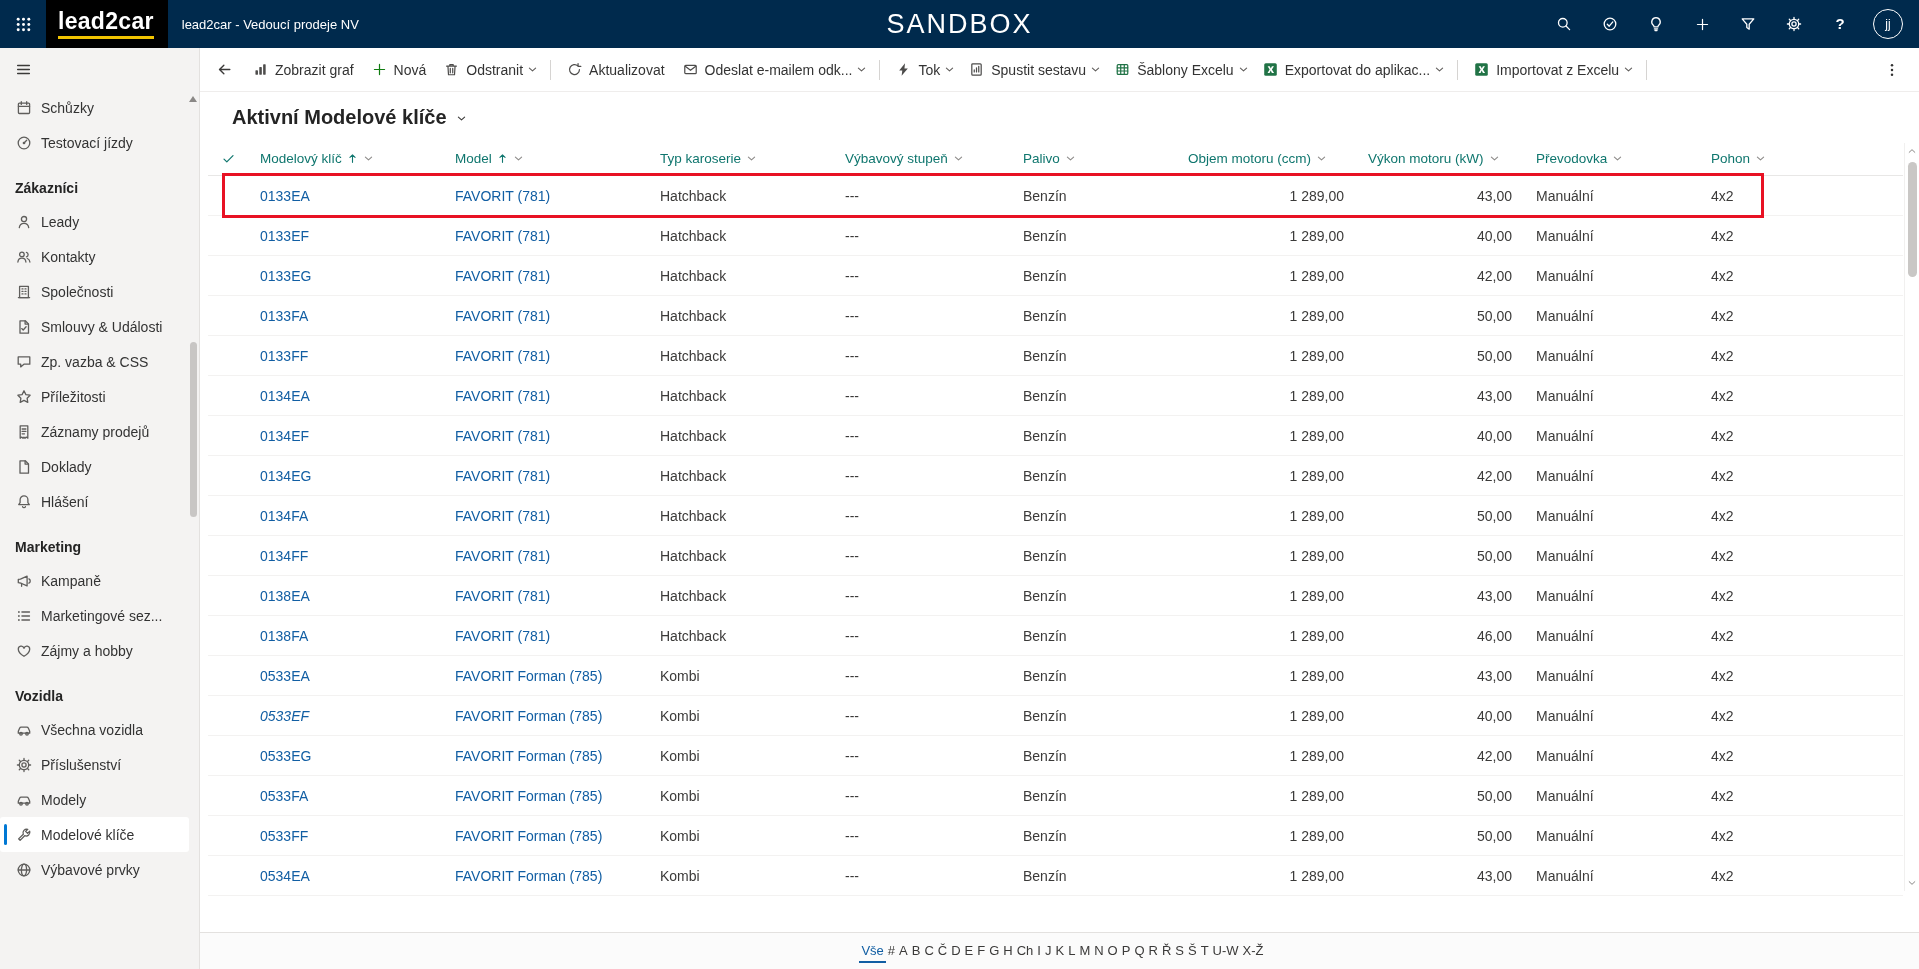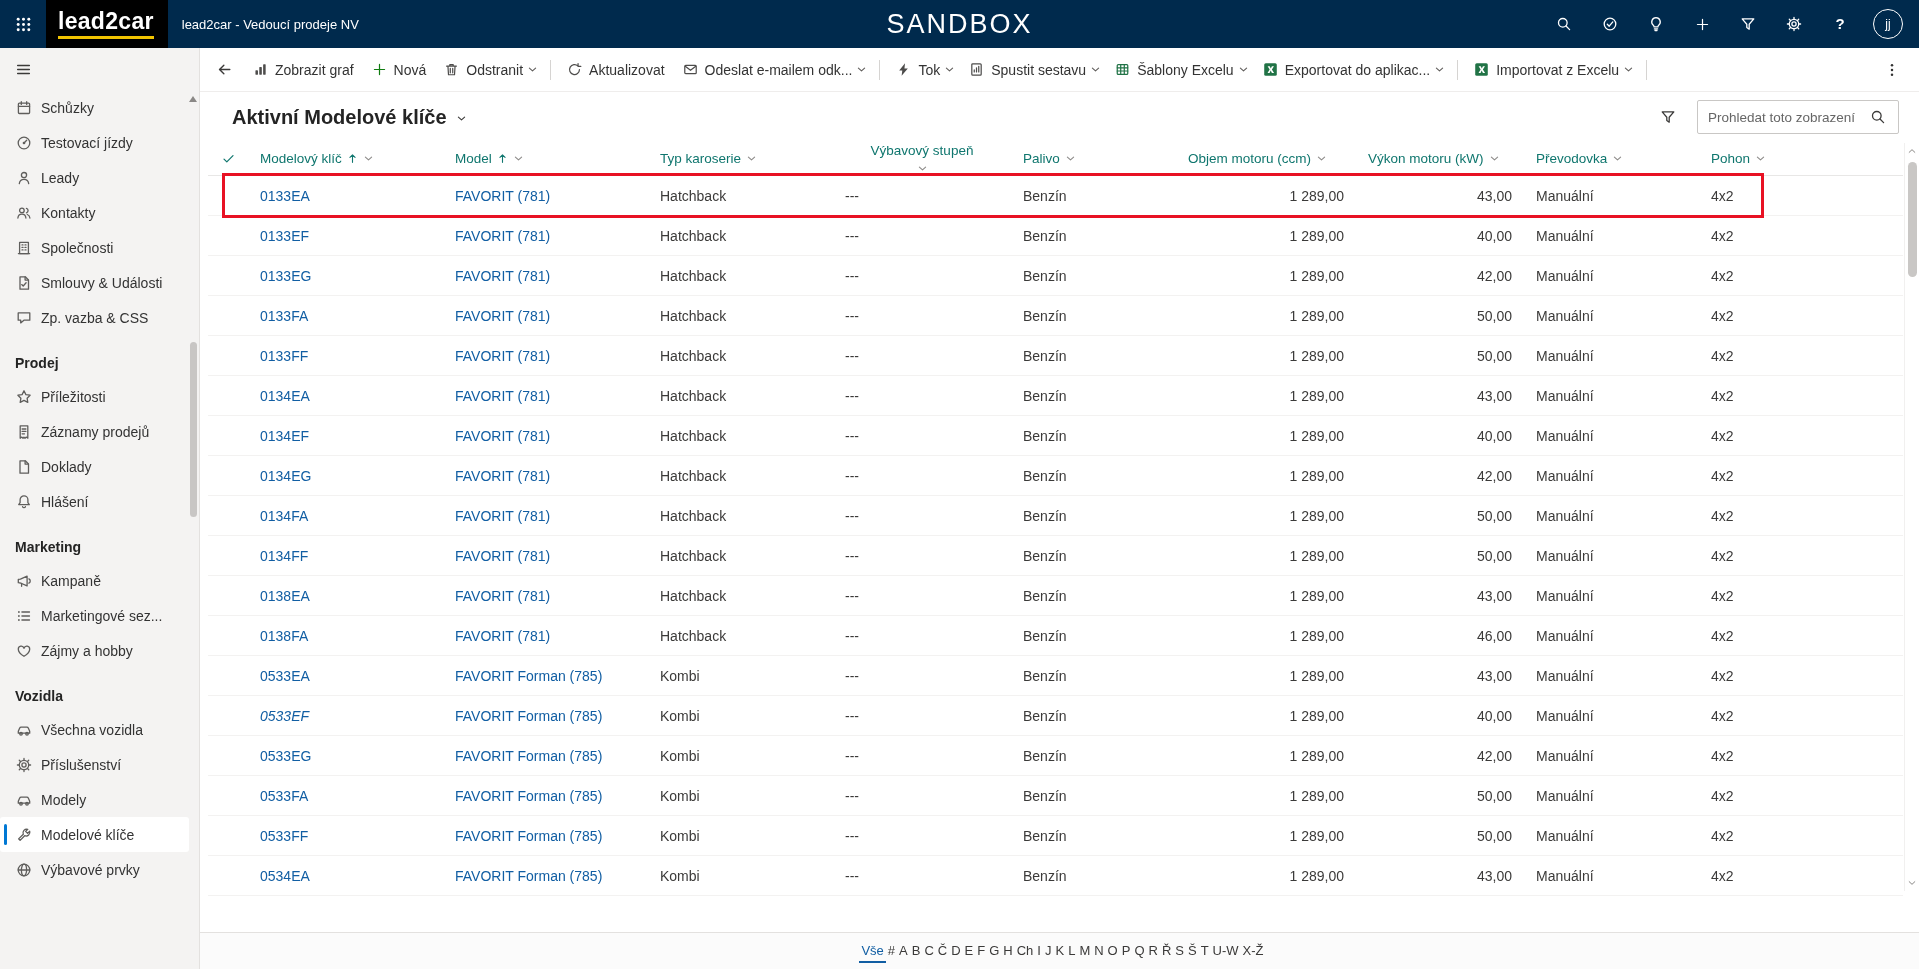--- a/index.html
+++ b/index.html
@@ -197,20 +197,21 @@
           <div class="nav-item">
             <span class="ic">
               <svg viewBox="0 0 16 16" width="16" height="16" fill="none" stroke="currentColor" stroke-width="1.3" stroke-linecap="round" stroke-linejoin="round">
                 <circle cx="8" cy="8" r="5.8"></circle>
                 <path d="m8 8 2.7-2.7"></path>
                 <circle cx="8" cy="8" r=".7" fill="currentColor"></circle>
               </svg>
             </span>
             <span>Testovací jízdy</span>
           </div>
+          <div class="nav-section">Zákazníci</div>
           <div class="nav-item">
             <span class="ic">
               <svg viewBox="0 0 16 16" width="16" height="16" fill="none" stroke="currentColor" stroke-width="1.3" stroke-linecap="round" stroke-linejoin="round">
                 <circle cx="8" cy="5.1" r="2.6"></circle>
                 <path d="M3.3 13.7c.4-3.1 2.9-4.3 4.7-4.3s4.3 1.2 4.7 4.3"></path>
               </svg>
             </span>
             <span>Leady</span>
           </div>
           <div class="nav-item">
@@ -242,21 +243,20 @@
             <span>Smlouvy &amp; Události</span>
           </div>
           <div class="nav-item">
             <span class="ic">
               <svg viewBox="0 0 16 16" width="16" height="16" fill="none" stroke="currentColor" stroke-width="1.3" stroke-linecap="round" stroke-linejoin="round">
                 <path d="M2.2 2.9h11.6v7.3H7.9l-3.2 2.7v-2.7H2.2z"></path>
               </svg>
             </span>
             <span>Zp. vazba &amp; CSS</span>
           </div>
-          <div class="nav-section">Prodej</div>
           <div class="nav-item">
             <span class="ic">
               <svg viewBox="0 0 16 16" width="16" height="16" fill="none" stroke="currentColor" stroke-width="1.3" stroke-linecap="round" stroke-linejoin="round">
                 <path d="m8 1.8 1.9 3.8 4.2.6-3 3 .7 4.2L8 11.4l-3.8 2 .7-4.2-3-3 4.2-.6z"></path>
               </svg>
             </span>
             <span>Příležitosti</span>
           </div>
           <div class="nav-item">
             <span class="ic">
@@ -535,40 +535,20 @@
 
       <div class="viewbar">
         <button class="view-title">
           <span>Aktivní Modelové klíče</span>
           <span class="ic vchev">
               <svg viewBox="0 0 12 12" width="11" height="11" fill="none" stroke="currentColor" stroke-width="1.2" stroke-linecap="round" stroke-linejoin="round">
                 <path d="m2.6 4.4 3.4 3.2 3.4-3.2"></path>
               </svg>
             </span>
         </button>
-        <div class="view-right">
-          <button class="icon-btn">
-            <span class="ic">
-                <svg viewBox="0 0 16 16" width="16" height="16" fill="none" stroke="currentColor" stroke-width="1.3" stroke-linecap="round" stroke-linejoin="round">
-                  <path d="M2.2 2.9h11.6L9.2 8.2v5L6.8 11.5V8.2z"></path>
-                </svg>
-              </span>
-          </button>
-          <div class="searchbox">
-            <input placeholder="Prohledat toto zobrazení" style="">
-            <button class="icon-btn" style="width:24px">
-              <span class="ic">
-                  <svg viewBox="0 0 16 16" width="16" height="16" fill="none" stroke="currentColor" stroke-width="1.3" stroke-linecap="round" stroke-linejoin="round">
-                    <circle cx="6.8" cy="6.8" r="4.3"></circle>
-                    <path d="m10 10 3.6 3.6"></path>
-                  </svg>
-                </span>
-            </button>
-          </div>
-        </div>
       </div>
 
       <div class="grid">
         <div class="grid-header">
             <div class="gh-cell check" style="width: 40px;">
               <span class="ic">
                 <svg viewBox="0 0 16 16" width="15" height="15" fill="none" stroke="currentColor" stroke-width="1.3" stroke-linecap="round" stroke-linejoin="round">
                   <path d="m3.2 8.6 3 3L12.8 5"></path>
                 </svg>
               </span>
@@ -600,21 +580,21 @@
               </span>
             </div>
             <div class="gh-cell" style="width: 185px;">
               <span>Typ karoserie</span>
               <span class="ic hchev">
                 <svg viewBox="0 0 12 12" width="11" height="11" fill="none" stroke="currentColor" stroke-width="1.2" stroke-linecap="round" stroke-linejoin="round">
                   <path d="m2.6 4.4 3.4 3.2 3.4-3.2"></path>
                 </svg>
               </span>
             </div>
-            <div class="gh-cell" style="width: 178px; flex-direction: column;">
+            <div class="gh-cell" style="width: 178px;">
               <span>Výbavový stupeň</span>
               <span class="ic hchev">
                 <svg viewBox="0 0 12 12" width="11" height="11" fill="none" stroke="currentColor" stroke-width="1.2" stroke-linecap="round" stroke-linejoin="round">
                   <path d="m2.6 4.4 3.4 3.2 3.4-3.2"></path>
                 </svg>
               </span>
             </div>
             <div class="gh-cell" style="width: 165px;">
               <span>Palivo</span>
               <span class="ic hchev">

